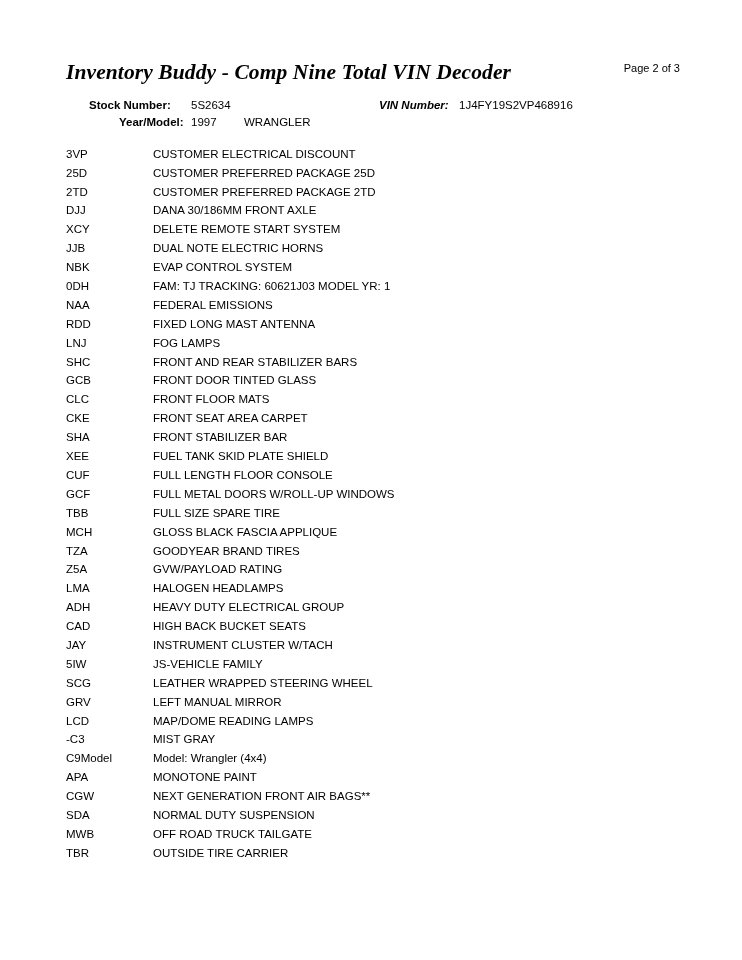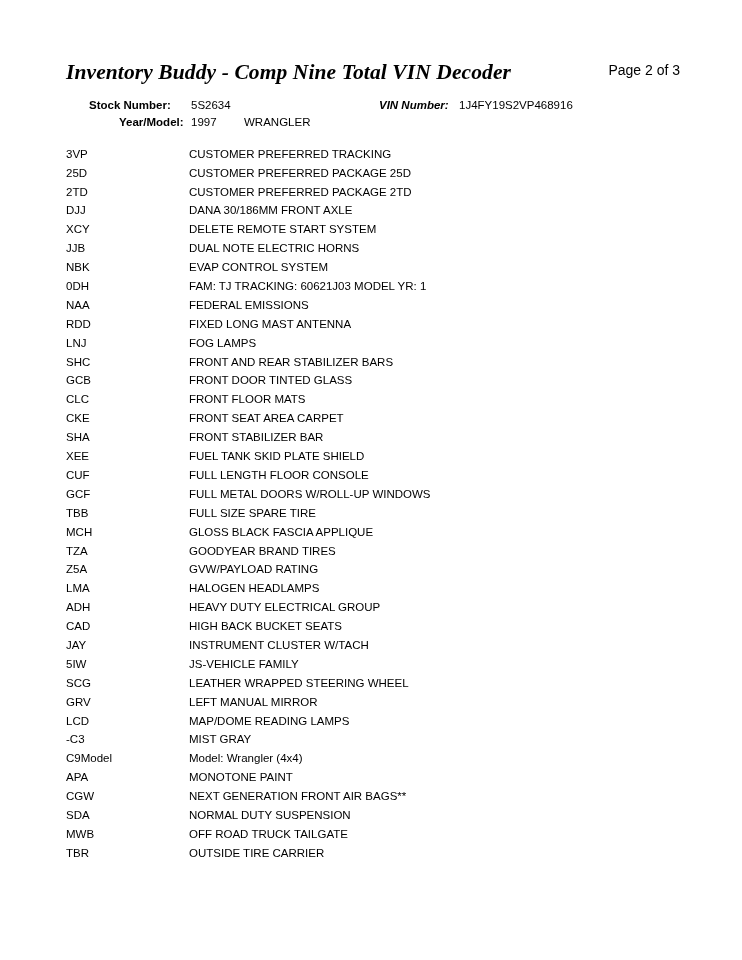--- a/index.html
+++ b/index.html
@@ -35,21 +35,21 @@
     letter-spacing: 0.1px;
     margin: 0;
     padding-left: 66px;
     line-height: 1.2;
     white-space: nowrap;
   }
   .page-indicator {
     position: absolute;
     right: 62px;
     top: 62px;
-    font-size: 14px;
+    font-size: 11px;
     font-family: "Liberation Sans", sans-serif;
     color: #000;
   }
   .meta {
     margin-top: 11px;
     padding-left: 66px;
     padding-right: 93px;
     font-size: 11.5px;
     position: relative;
     height: 34px;
@@ -107,21 +107,20 @@
   .options {
     margin-top: 14px;
     padding-left: 66px;
     padding-right: 40px;
   }
   .opt-row {
     display: flex;
     height: 18.9px;
     line-height: 18.9px;
     font-size: 11.5px;
-    gap: 36px;
   }
   .opt-code {
     width: 87px;
     flex: 0 0 87px;
     white-space: nowrap;
     overflow: hidden;
   }
   .opt-desc {
     flex: 1 1 auto;
     white-space: nowrap;
@@ -147,21 +146,21 @@
     <div class="meta-line">
       <span class="meta-label ym-label">Year/Model:</span>
       <span class="meta-value ym-value">1997</span>
       <span class="meta-value model-value">WRANGLER</span>
     </div>
   </div>
 
   <div class="options" id="options-list">
       <div class="opt-row">
         <div class="opt-code">3VP</div>
-        <div class="opt-desc">CUSTOMER PREFERRED TRACKING</div>
+        <div class="opt-desc">CUSTOMER ELECTRICAL DISCOUNT</div>
       </div>
       <div class="opt-row">
         <div class="opt-code">25D</div>
         <div class="opt-desc">CUSTOMER PREFERRED PACKAGE 25D</div>
       </div>
       <div class="opt-row">
         <div class="opt-code">2TD</div>
         <div class="opt-desc">CUSTOMER PREFERRED PACKAGE 2TD</div>
       </div>
       <div class="opt-row">

